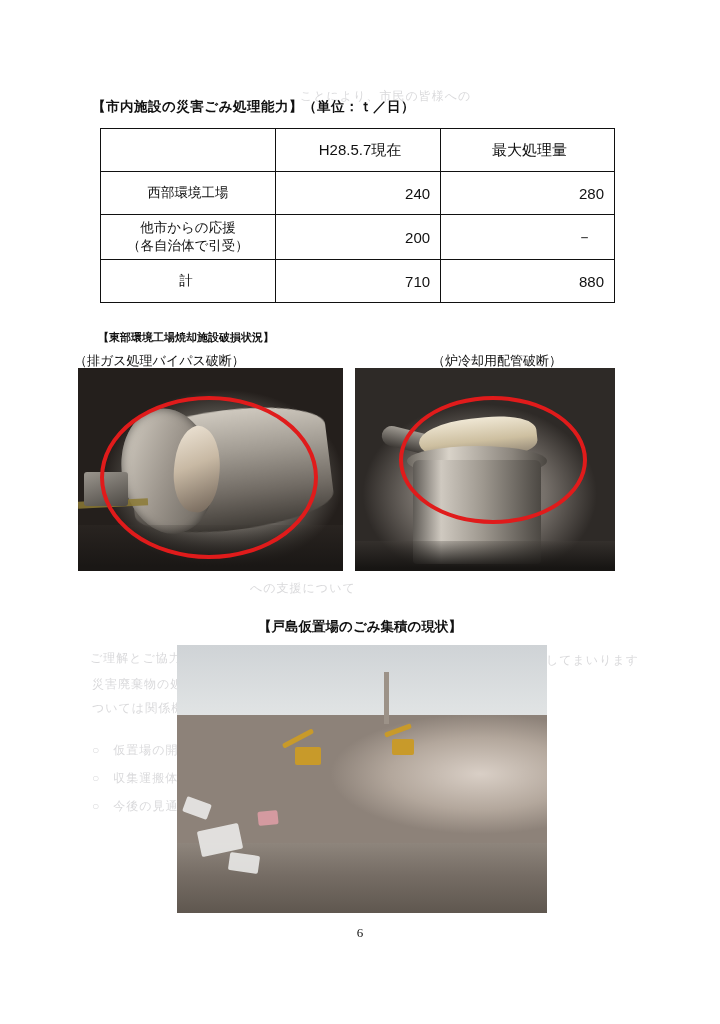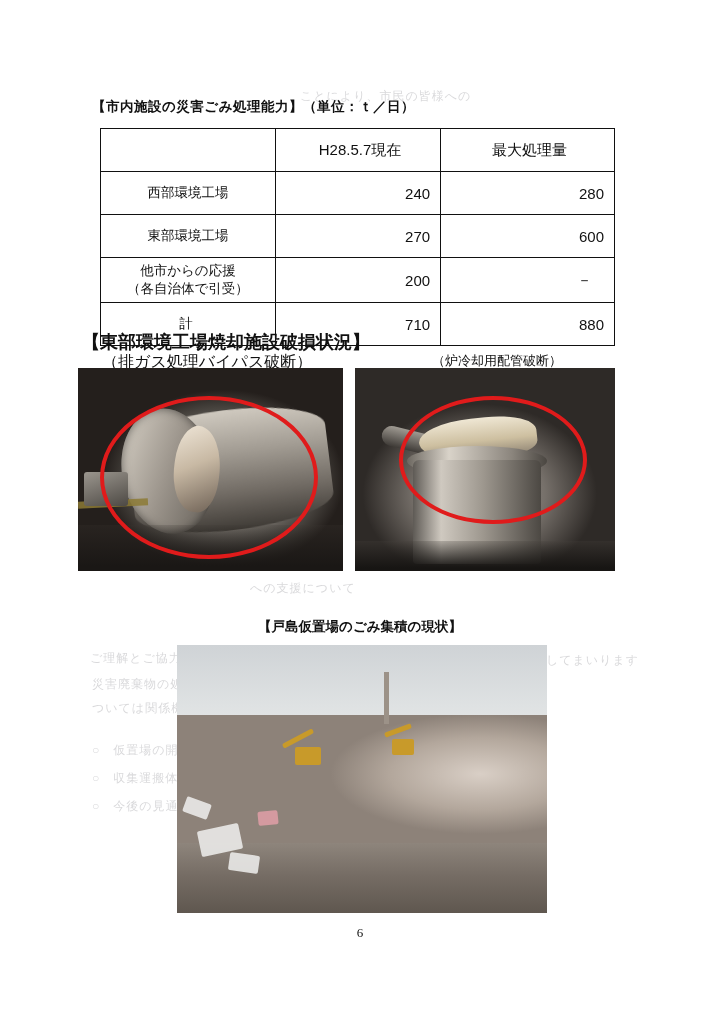--- a/index.html
+++ b/index.html
@@ -78,31 +78,31 @@
     text-align: right;
     padding-right: 22px !important;
   }
   .row-tall td { height: 48px; }
   .twoline { line-height: 1.35; }
   .total-label { letter-spacing: 4px; }
 
   
   .sec2-title {
     position: absolute;
-    left: 82px;
+    left: 98px;
     top: 330px;
-    font-size: 18px;
+    font-size: 11px;
     font-weight: bold;
     font-family: "Liberation Sans", sans-serif;
   }
   .cap-left {
     position: absolute;
-    left: 102px;
+    left: 74px;
     top: 352px;
-    font-size: 16px;
+    font-size: 13px;
     font-family: "Liberation Sans", sans-serif;
   }
   .cap-right {
     position: absolute;
     left: 432px;
     top: 352px;
     font-size: 13px;
     font-family: "Liberation Sans", sans-serif;
   }
 
@@ -282,25 +282,20 @@
     <tbody>
         <tr>
       <th class="c-label"></th>
       <th class="c-num" style="text-align:center; padding-right:0 !important;">H28.5.7現在</th>
       <th class="c-num" style="text-align:center; padding-right:0 !important;">最大処理量</th>
     </tr>
     <tr>
       <td class="c-label">西部環境工場</td>
       <td class="c-num">240</td>
       <td class="c-num">280</td>
-    </tr>
-    <tr>
-      <td class="c-label">東部環境工場</td>
-      <td class="c-num">270</td>
-      <td class="c-num">600</td>
     </tr>
     <tr class="row-tall">
       <td class="c-label twoline">
         <div>他市からの応援</div>
         <div>（各自治体で引受）</div>
       </td>
       <td class="c-num">200</td>
       <td class="c-num c-dash">－</td>
     </tr>
     <tr>

